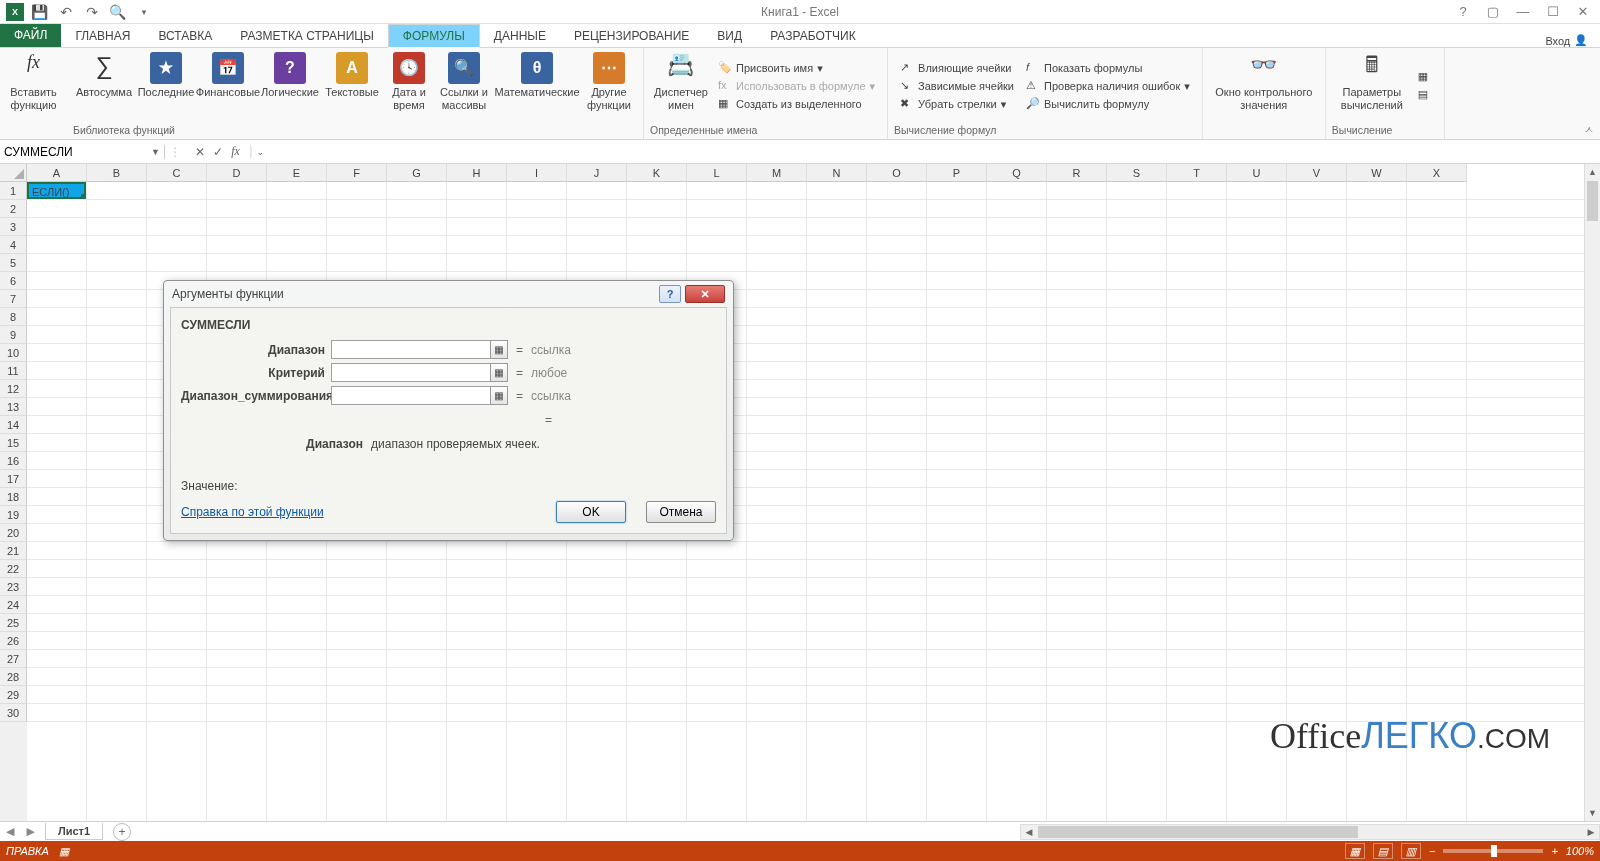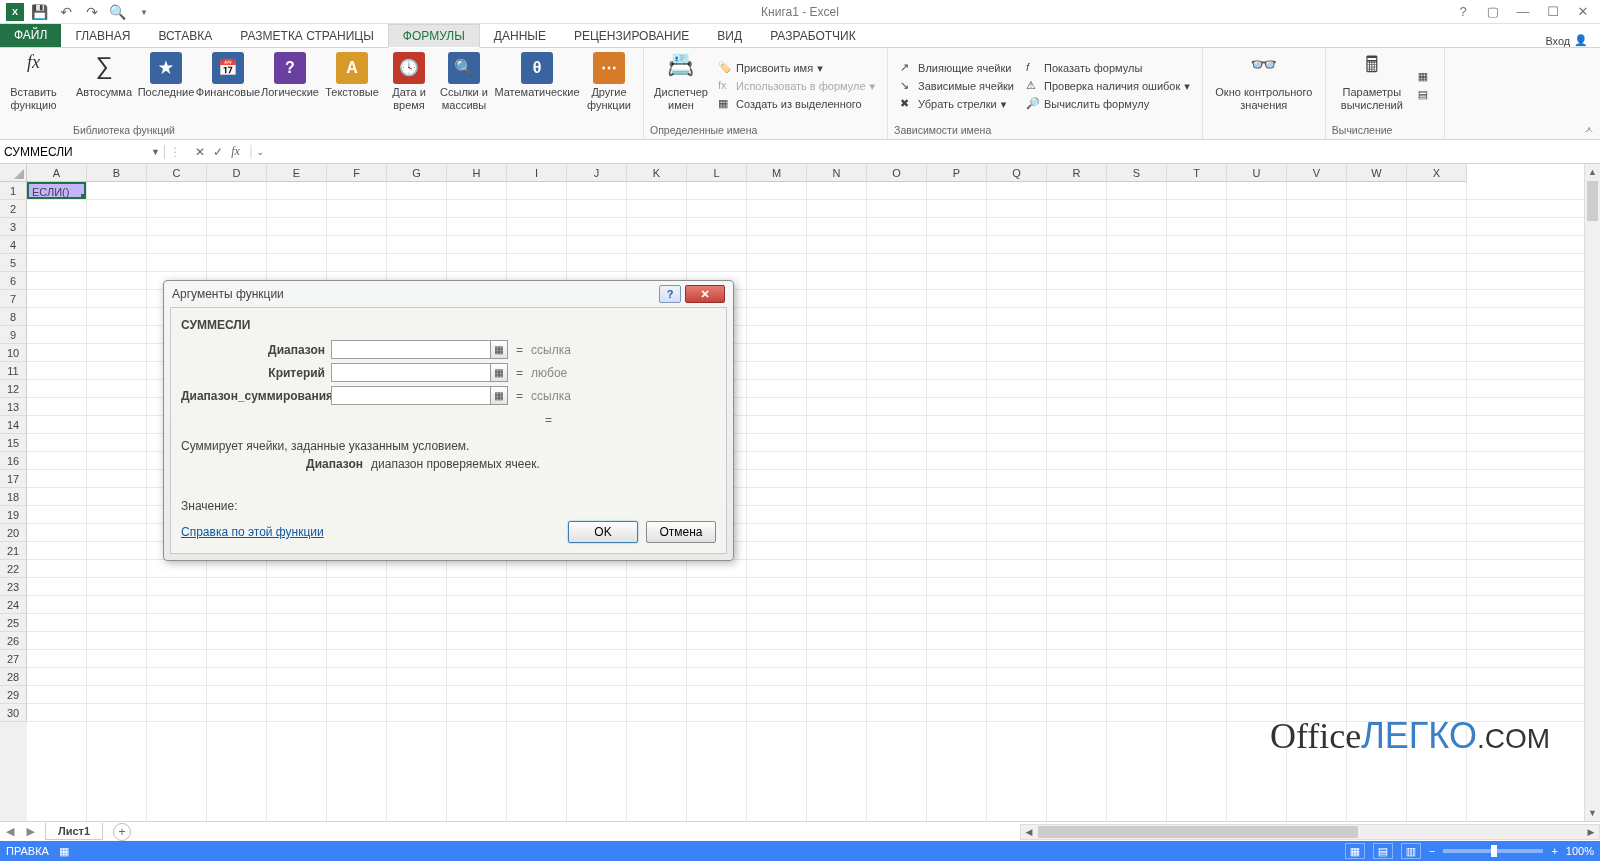--- a/index.html
+++ b/index.html
@@ -11,21 +11,21 @@
 .qat { display: flex; gap: 10px; margin-left: 2px; }
 .qat-btn { width: 16px; height: 16px; color: #666; font-size: 14px; cursor: pointer; display:flex; align-items:center; justify-content:center;}
 .titlebar-center { position: absolute; left: 50%; transform: translateX(-50%); color: #777; font-size: 12px; }
 .titlebar-right { margin-left: auto; display: flex; gap: 8px; align-items: center; padding-right: 6px; }
 .titlebar-right .win-btn { width: 22px; height: 18px; color: #777; display:flex; align-items:center; justify-content:center; font-size: 13px;}
 
 
 .ribbon-tabs { height: 24px; background: #fff; display: flex; align-items: flex-end; border-bottom: 1px solid #d4d4d4; }
 .ribbon-tab { padding: 4px 14px; font-size: 12px; color: #444; cursor: pointer; text-transform: uppercase; }
 .ribbon-tab.file { background: #217346; color: #fff; padding: 5px 14px; }
-.ribbon-tab.active { border: 1px solid #d4d4d4; border-bottom: 1px solid #fff; background: #e5e5e5; color: #217346; margin-bottom:-1px;}
+.ribbon-tab.active { border: 1px solid #d4d4d4; border-bottom: 1px solid #fff; background: #7dd3fc; color: #217346; margin-bottom:-1px;}
 .ribbon-login { margin-left: auto; padding-right: 12px; color:#444; font-size:11px; display:flex; align-items:center; gap:4px;}
 
 
 .ribbon { height: 92px; background: #f9f9f9; border-bottom: 1px solid #d4d4d4; display: flex; position:relative;}
 .ribbon-collapse { position:absolute; right:6px; bottom:2px; font-size:10px; color:#666;}
 .rgroup { display: flex; flex-direction: column; border-right: 1px solid #e3e3e3; padding: 2px 6px 0 6px; height:100%; }
 .rgroup-inner { display:flex; flex:1; }
 .rgroup-label { font-size: 10.5px; color: #666; text-align: left; padding: 2px 0 3px; }
 .rbtn-lg { display: flex; flex-direction: column; align-items: center; justify-content: flex-start; width: 62px; padding: 2px 2px; cursor: pointer; font-size: 11px; text-align:center; line-height:1.2;}
 .rbtn-lg .icon { width: 32px; height: 32px; margin-bottom: 2px; }
@@ -52,40 +52,40 @@
 .grid-wrap { display:flex; height: calc(100% - 24px - 24px - 92px - 24px - 20px - 20px); }
 .corner { width:27px; height:18px; background:#f0f0f0; border-right:1px solid #ccc; border-bottom:1px solid #ccc; position:relative;}
 .corner::after { content:''; position:absolute; right:2px; bottom:2px; border:5px solid transparent; border-right-color:#b0b0b0; border-bottom-color:#b0b0b0;}
 .colheads { display:flex; height:18px; background:#f0f0f0;}
 .colhead { width:60px; text-align:center; font-size:11px; color:#444; border-right:1px solid #ddd; border-bottom:1px solid #ccc; line-height:18px;}
 .rowheads { display:flex; flex-direction:column; background:#f0f0f0;}
 .rowhead { width:27px; height:18px; text-align:center; font-size:11px; color:#444; border-right:1px solid #ccc; border-bottom:1px solid #ddd; line-height:18px;}
 .cells { position:relative; flex:1;}
 .gridlines-v { position:absolute; top:0; bottom:0; width:1px; background:#e8e8e8;}
 .gridlines-h { position:absolute; left:0; right:0; height:1px; background:#e8e8e8;}
-.active-cell { position:absolute; left:0; top:0; width:59px; height:17px; border:2px solid #217346; background:#c4b5fd; font-size:11px; padding:0 3px; line-height:16px;}
+.active-cell { position:absolute; left:0; top:0; width:59px; height:17px; border:2px solid #217346; background:#0ea5e9; font-size:11px; padding:0 3px; line-height:16px;}
 .active-cell-handle { position:absolute; width:6px; height:6px; background:#217346; right:-3px; bottom:-3px;}
 
 .grid-top { display:flex;}
 .grid-body { display:flex; flex:1;}
 .vscroll { width:16px; background:#f0f0f0; border-left:1px solid #ddd; display:flex; flex-direction:column; }
 .vscroll .arr { height:16px; text-align:center; font-size:9px; color:#666; line-height:16px;}
 .vscroll .thumb { background:#cdcdcd; margin:1px 2px; flex:0 0 40px;}
 
 
 .sheettabs { height:20px; background:#fff; border-top:1px solid #d4d4d4; display:flex; align-items:center;}
 .sheettabs .nav-ar { padding:0 6px; color:#888; font-size:11px;}
 .sheettab { padding:2px 12px; font-size:11px; border:1px solid #ccc; border-top:none; background:#fff; font-weight:bold; margin-left:4px;}
 .addsheet { width:18px; height:18px; border:1px solid #bbb; border-radius:50%; margin-left:10px; display:flex; align-items:center; justify-content:center; font-size:12px; color:#666;}
 .hscroll-area { margin-left:auto; width:580px; height:16px; background:#f0f0f0; border:1px solid #ddd; display:flex;}
 .hscroll-area .arr { width:16px; text-align:center; font-size:9px; color:#666; line-height:14px;}
 .hscroll-area .thumb { background:#cdcdcd; height:12px; margin:1px; width:320px;}
 
 
-.statusbar { height:20px; background:#3b82f6; color:#fff; display:flex; align-items:center; font-size:11px; padding:0 6px;}
+.statusbar { height:20px; background:#c2410c; color:#fff; display:flex; align-items:center; font-size:11px; padding:0 6px;font-style:italic;}
 .statusbar .right { margin-left:auto; display:flex; align-items:center; gap:8px;}
 .viewbtn { width:20px; height:16px; display:flex; align-items:center; justify-content:center; border:1px solid rgba(255,255,255,.4);}
 .zoom-slider { width:100px; height:4px; background:rgba(255,255,255,.4); position:relative;}
 .zoom-slider .zh { position:absolute; width:6px; height:12px; background:#fff; top:-4px; left:48px;}
 
 
 .dialog { position:absolute; left:163px; top:280px; width:571px; background:linear-gradient(#f5f6f6,#e9eaea); border:1px solid #8f8f8f; box-shadow:2px 2px 8px rgba(0,0,0,.3); border-radius:4px;}
 .dlg-title { height:26px; display:flex; align-items:center; padding:0 8px; font-size:12px;}
 .dlg-title .spacer { flex:1;}
 .dlg-help { width:22px; height:18px; background:linear-gradient(#eef3fb,#d3e1f5); border:1px solid #7a96bf; border-radius:2px; display:flex; align-items:center; justify-content:center; color:#2a5aa0; font-weight:bold; font-size:11px; margin-right:4px;}
@@ -96,21 +96,21 @@
 .arg-lbl { width:150px; text-align:right; font-size:12px; font-weight:bold; padding-right:6px;}
 .arg-input { width:160px; height:19px; border:1px solid #a0a0a0; background:#fff; font-size:12px; padding:0 3px;}
 .arg-refbtn { width:18px; height:19px; border:1px solid #999; background:linear-gradient(#fefefe,#e4e4e4); margin-left:-1px; display:flex; align-items:center; justify-content:center; font-size:10px;}
 .arg-eq { padding:0 8px; color:#666;}
 .arg-hint { color:#888; font-size:12px;}
 .dlg-eq2 { text-align:center; padding:4px 0 8px; color:#666; margin-left:200px;}
 .dlg-desc { font-size:12px; padding:4px 0 2px;}
 .dlg-argdesc { font-size:12px; padding:2px 0 6px; display:flex;}
 .dlg-argdesc b { width:190px; text-align:right; display:inline-block; padding-right:8px;}
 .dlg-val { font-size:12px; padding-top:22px;}
-.dlg-footer { display:flex; align-items:center; padding-top:8px;}
+.dlg-footer { display:flex; align-items:center; padding-top:8px;gap:12px;}
 .dlg-link { color:#0d5aa7; text-decoration:underline; font-size:12px;}
 .dlg-btn { width:70px; height:22px; border:1px solid #8a8a8a; background:linear-gradient(#fefefe,#e0e0e0); border-radius:2px; margin-left:8px; font-size:12px;}
 .dlg-btn.primary { border:1px solid #3c7fb1; box-shadow: 0 0 2px #6fb7e8;}
 
 
 .watermark { position:absolute; right:50px; bottom:104px; font-size:36px; color:#333; font-family:Georgia, serif;}
 .watermark .o1 { font-family:Georgia,serif;}
 .watermark .l { color:#3b7fc4; font-family:Arial,sans-serif; font-weight:300;}
 </style>
 </head>
@@ -237,21 +237,21 @@
             <span class="sicon">𝑓</span>
             <span>Показать формулы</span>
           </div>
         <div class="rbtn-sm"><span class="sicon">⚠</span><span>Проверка наличия ошибок</span> ▾</div>
         <div class="rbtn-sm">
             <span class="sicon">🔎</span>
             <span>Вычислить формулу</span>
           </div>
       </div>
     </div>
-    <div class="rgroup-label">Зависимости имена</div>
+    <div class="rgroup-label">Вычисление формул</div>
   </div>
 
   <div class="rgroup">
     <div class="rgroup-inner">
       <div class="rbtn-lg" style="width:110px;">
           <div class="icon" style="font-size:22px;">👓</div>
           <span>Окно контрольного значения</span>
         </div>
     </div>
     <div class="rgroup-label">&nbsp;</div>
@@ -478,21 +478,20 @@
       <span class="arg-hint">любое</span>
     </div>
     <div class="arg-row">
       <div class="arg-lbl">Диапазон_суммирования</div>
       <input class="arg-input" style="">
       <div class="arg-refbtn">▦</div>
       <span class="arg-eq">=</span>
       <span class="arg-hint">ссылка</span>
     </div>
     <div class="dlg-eq2">=</div>
-    <div class="dlg-desc">Суммирует ячейки, заданные указанным условием.</div>
     <div class="dlg-argdesc">
         <b>Диапазон</b>
         <span>диапазон проверяемых ячеек.</span>
       </div>
     <div class="dlg-val">Значение:</div>
     <div class="dlg-footer">
       <a class="dlg-link">Справка по этой функции</a>
       <span style="flex:1"></span>
       <button class="dlg-btn primary">OK</button>
       <button class="dlg-btn">Отмена</button>

